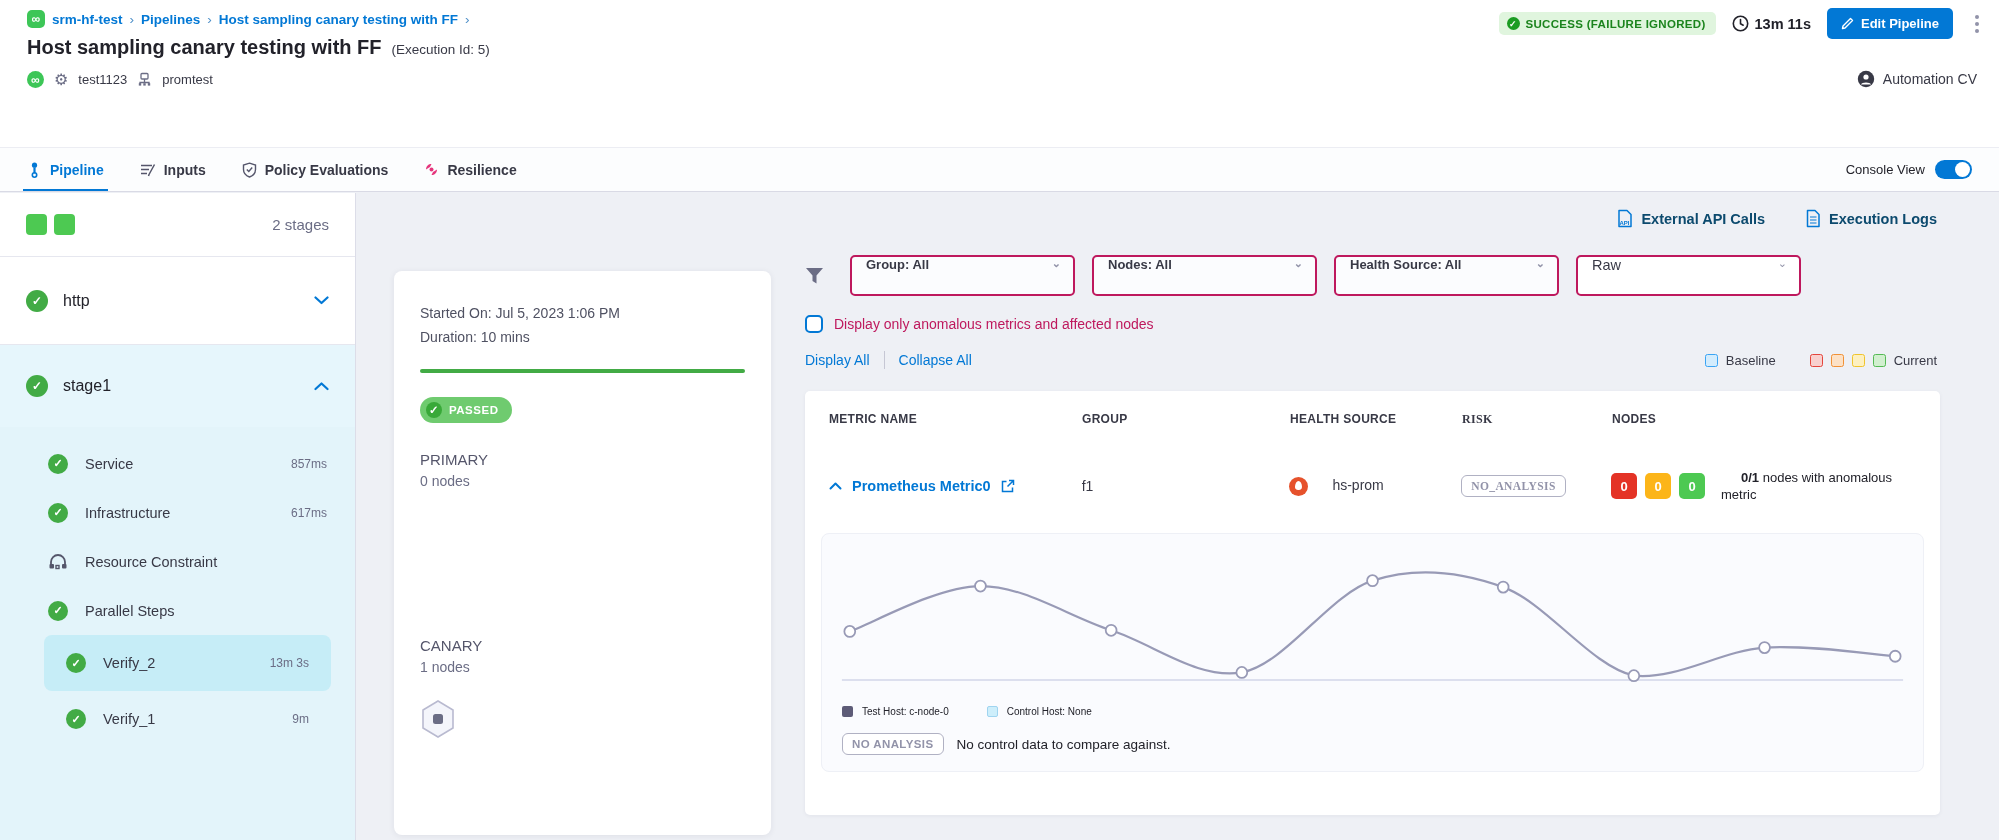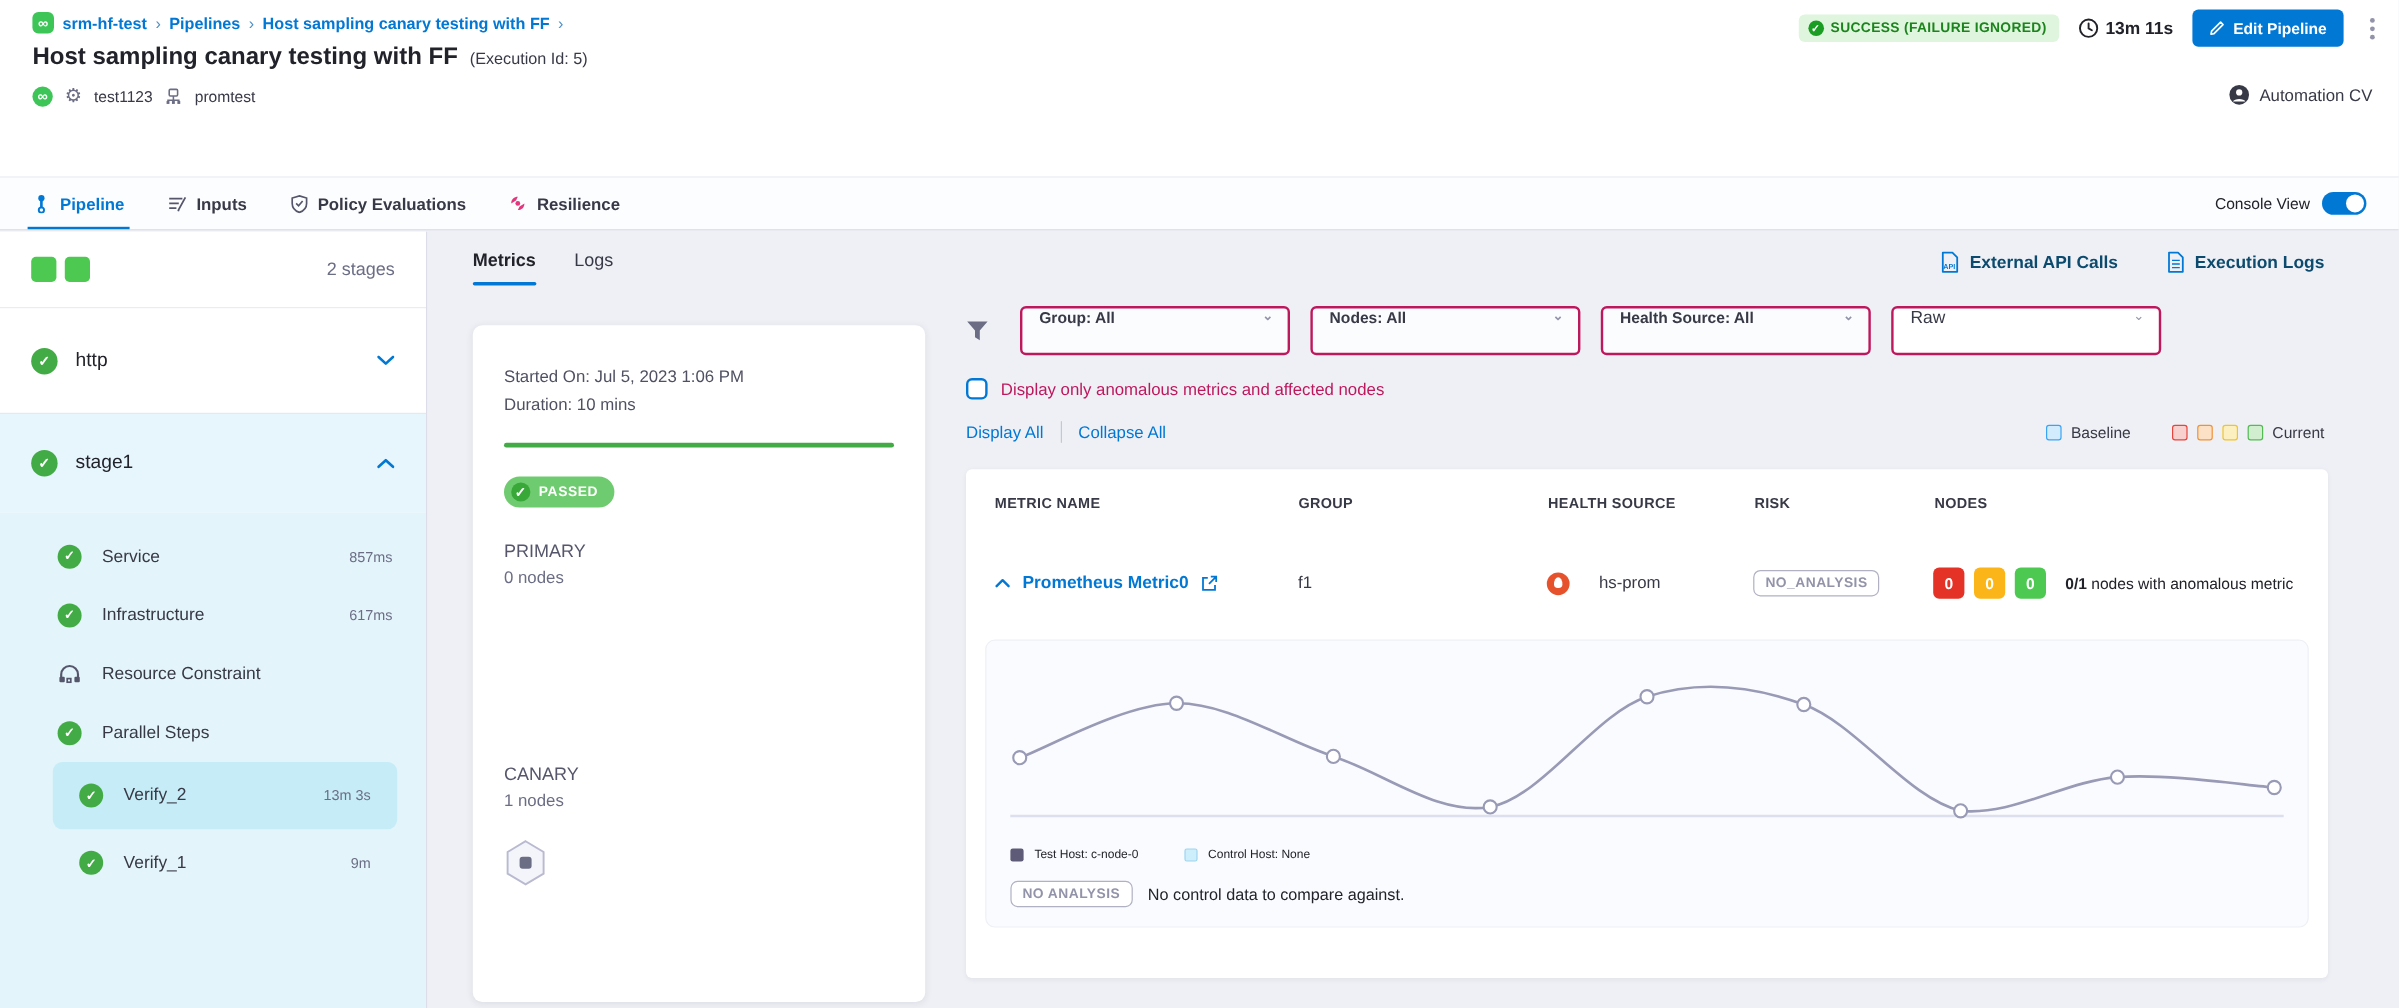--- a/index.html
+++ b/index.html
@@ -94,34 +94,34 @@
   .lg-sq { width:13px; height:13px; border-radius:2.5px; }
   .lg-baseline { background:#d3ecfd; border:1.5px solid #3aa4f4; }
   .lg-red { background:#f8d0ce; border:1.5px solid #e4453c; }
   .lg-orange { background:#fce1c6; border:1.5px solid #f19137; }
   .lg-yellow { background:#fdf0c0; border:1.5px solid #f0c42c; }
   .lg-green { background:#d1efcf; border:1.5px solid #54ba54; }
   .lg-gap { width:18px; }
 
   .table-card { position:absolute; top:198px; left:15px; right:59px; bottom:25px; background:#fff; border-radius:5px; box-shadow:0 1px 4px rgba(40,41,61,.06); }
   .thead { display:flex; align-items:center; height:56px; padding:0 24px; font-size:12px; font-weight:700; letter-spacing:.3px; color:#383946; }
-  .c1 { width:253px; } .c2 { width:208px; } .c3 { width:172px; } .c4 { width:150px; } .c5 { flex:1; }
+  .c1 { width:253px; } .c2 { width:208px; } .c3 { width:172px; } .c4 { width:150px;font-family:Liberation Serif, serif; } .c5 { flex:1; }
   .metric-row { display:flex; align-items:center; min-height:78px; padding:0 24px; }
   .metric-name-cell { display:flex; align-items:center; gap:10px; }
   .metric-link { color:#0278d5; font-size:14.5px; font-weight:600; cursor:pointer; }
   .cell-text { font-size:14px; color:#383946; }
   .hs-cell { display:flex; align-items:flex-start; gap:24px; }
   .prom-icon { width:19px; height:19px; border-radius:50%; background:#e6522c; position:relative; }
   .prom-icon::after { content:""; position:absolute; left:6px; top:4px; width:7px; height:9px; background:#fff; border-radius:50% 50% 45% 45% / 65% 65% 35% 35%; }
   .risk-badge { display:inline-block; border:1.5px solid #b0b1c3; border-radius:6px; padding:4px 9px; font-size:11.5px; font-weight:700; letter-spacing:.4px; color:#9293a9; background:#fff; }
   .nodes-cell { display:flex; align-items:center; gap:8px; }
   .count-box { width:26px; height:26px; border-radius:5px; color:#fff; font-size:13px; font-weight:700; display:flex; align-items:center; justify-content:center; }
   .count-red { background:#e43326; } .count-amber { background:#fcb519; } .count-green { background:#4dc952; }
   .nodes-desc { font-size:13px; color:#22222a; line-height:17px; width:195px; margin-left:8px; }
-  .nodes-desc b { font-weight:700; }
+  .nodes-desc b { font-weight:700;margin-left:20px; }
 
   .chart-card { margin:8px 16px 24px 16px; background:#fafbfe; border:1px solid #eef0f6; border-radius:8px; padding:26px 14px 16px 14px; }
   .chart-legend { display:flex; align-items:center; gap:38px; margin:10px 0 0 6px; font-size:10px; color:#22222a; }
   .cl-item { display:flex; align-items:center; gap:9px; }
   .cl-sq { width:11px; height:11px; border-radius:2px; }
   .cl-test { background:#5d5b77; }
   .cl-control { background:#cdeefb; border:1px solid #9fd4f0; }
   .chart-footer { display:flex; align-items:center; gap:13px; margin:16px 0 0 6px; }
   .chart-footer .msg { font-size:13.5px; color:#22222a; }
 
@@ -296,24 +296,20 @@
         </div>
         <div class="step-row substep">
           <span class="check">✓</span>
           <span class="step-name">Verify_1</span>
           <span class="step-time">9m</span>
         </div>
       </div>
     </div>
 
     <div class="details">
-      <div class="detail-tabs">
-        <span class="dtab active">Metrics</span>
-        <span class="dtab">Logs</span>
-      </div>
       <div class="detail-card">
         <div class="detail-line">Started On: Jul 5, 2023 1:06 PM</div>
         <div class="detail-line">Duration: 10 mins</div>
         <div class="progress-line"></div>
         <div class="passed-pill">
           <span class="mini-check">✓</span>
           <span>PASSED</span>
         </div>
         <div class="group-label">PRIMARY</div>
         <div class="group-nodes">0 nodes</div>

